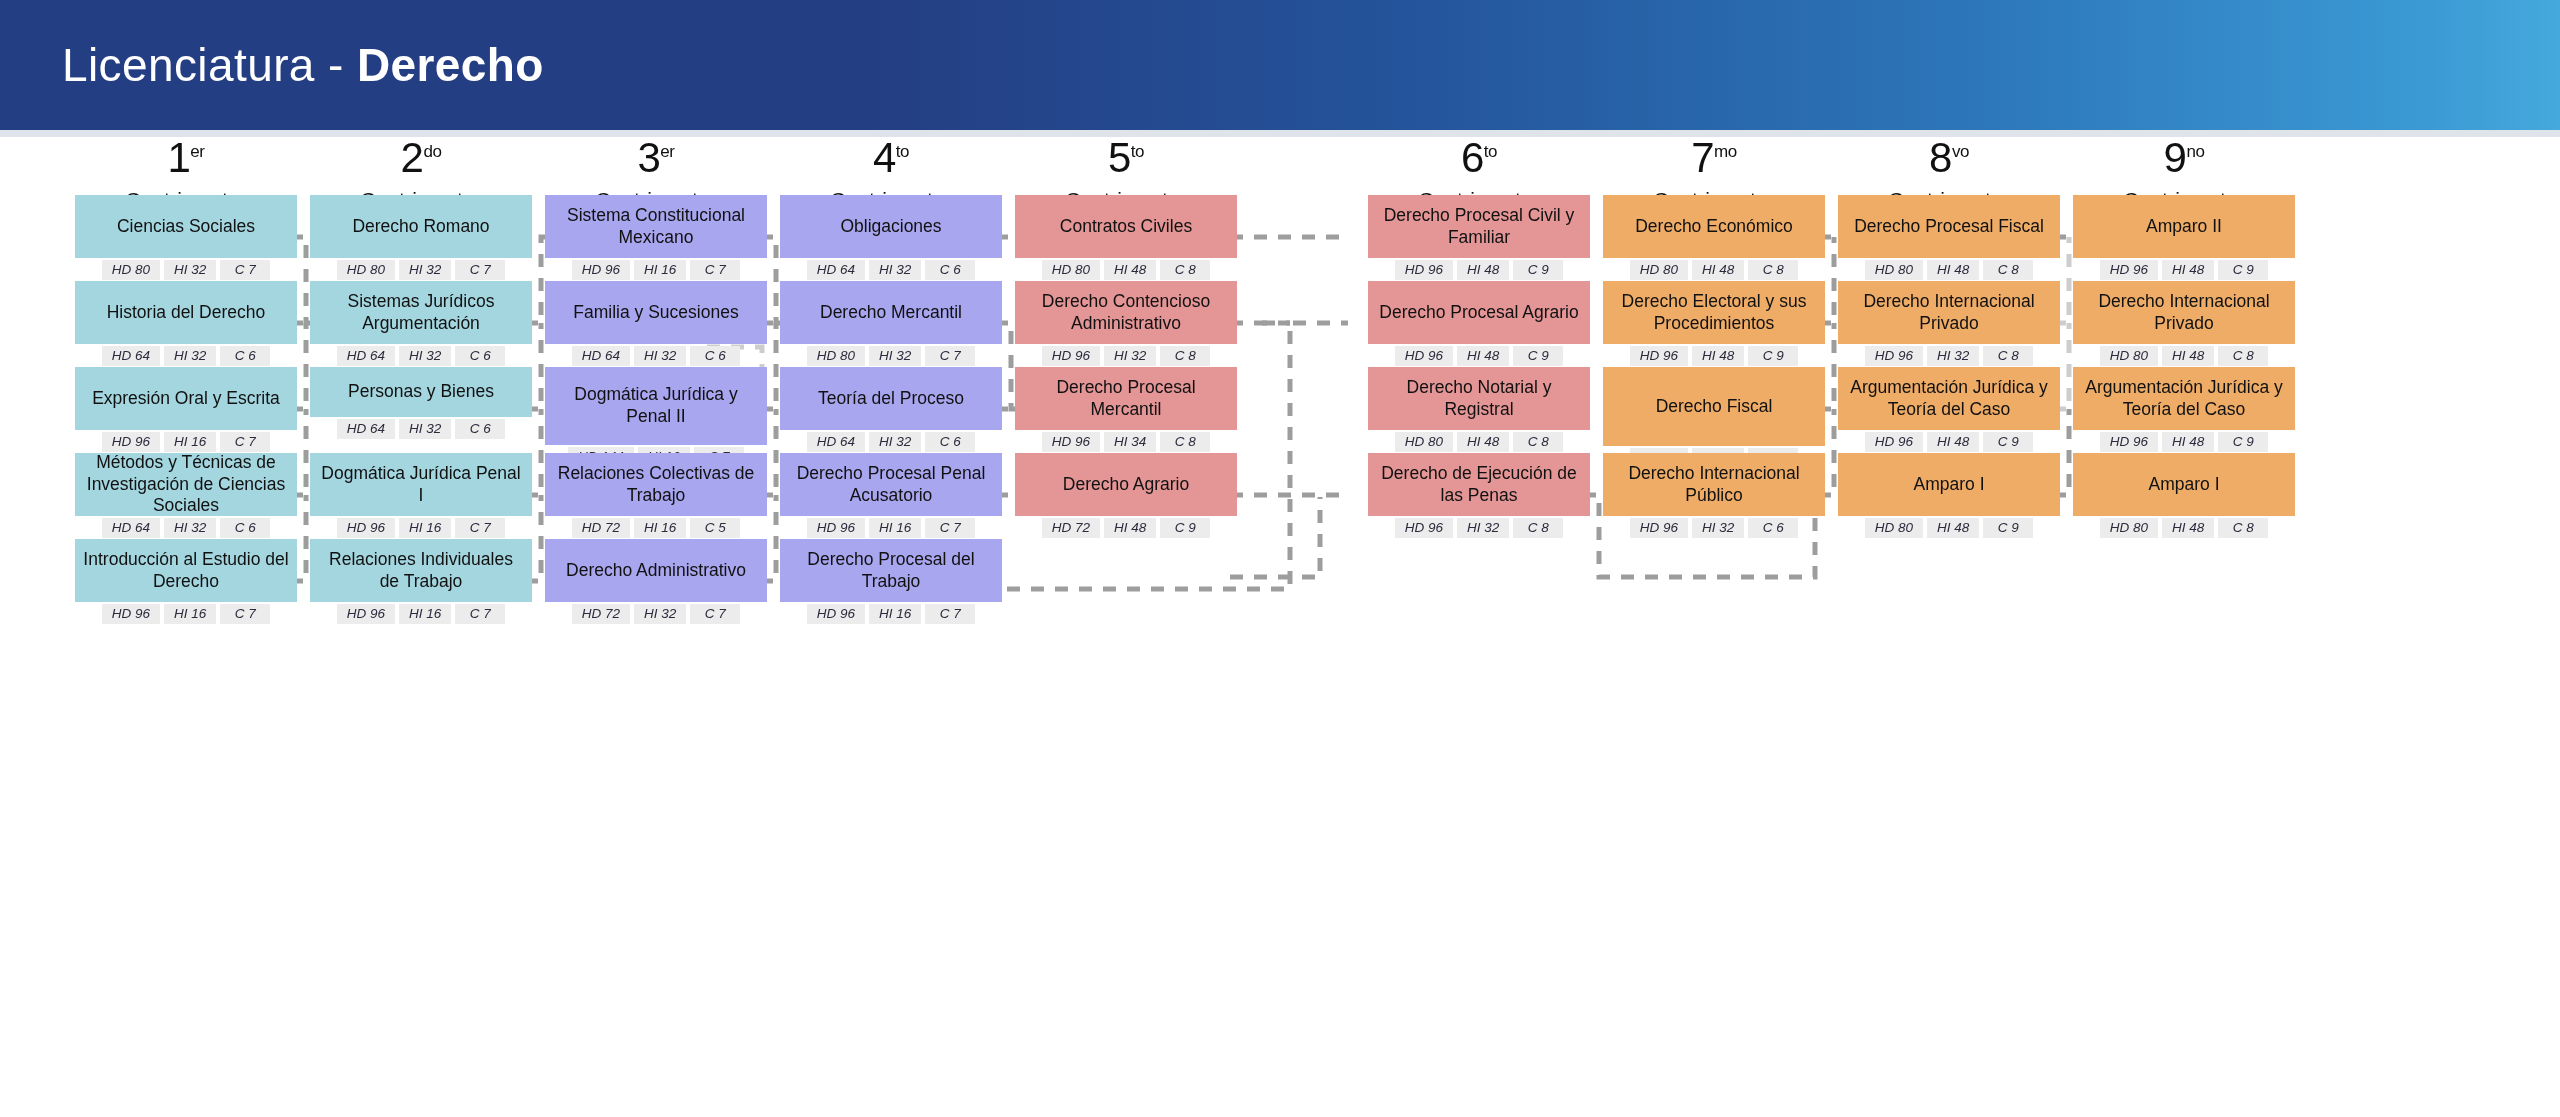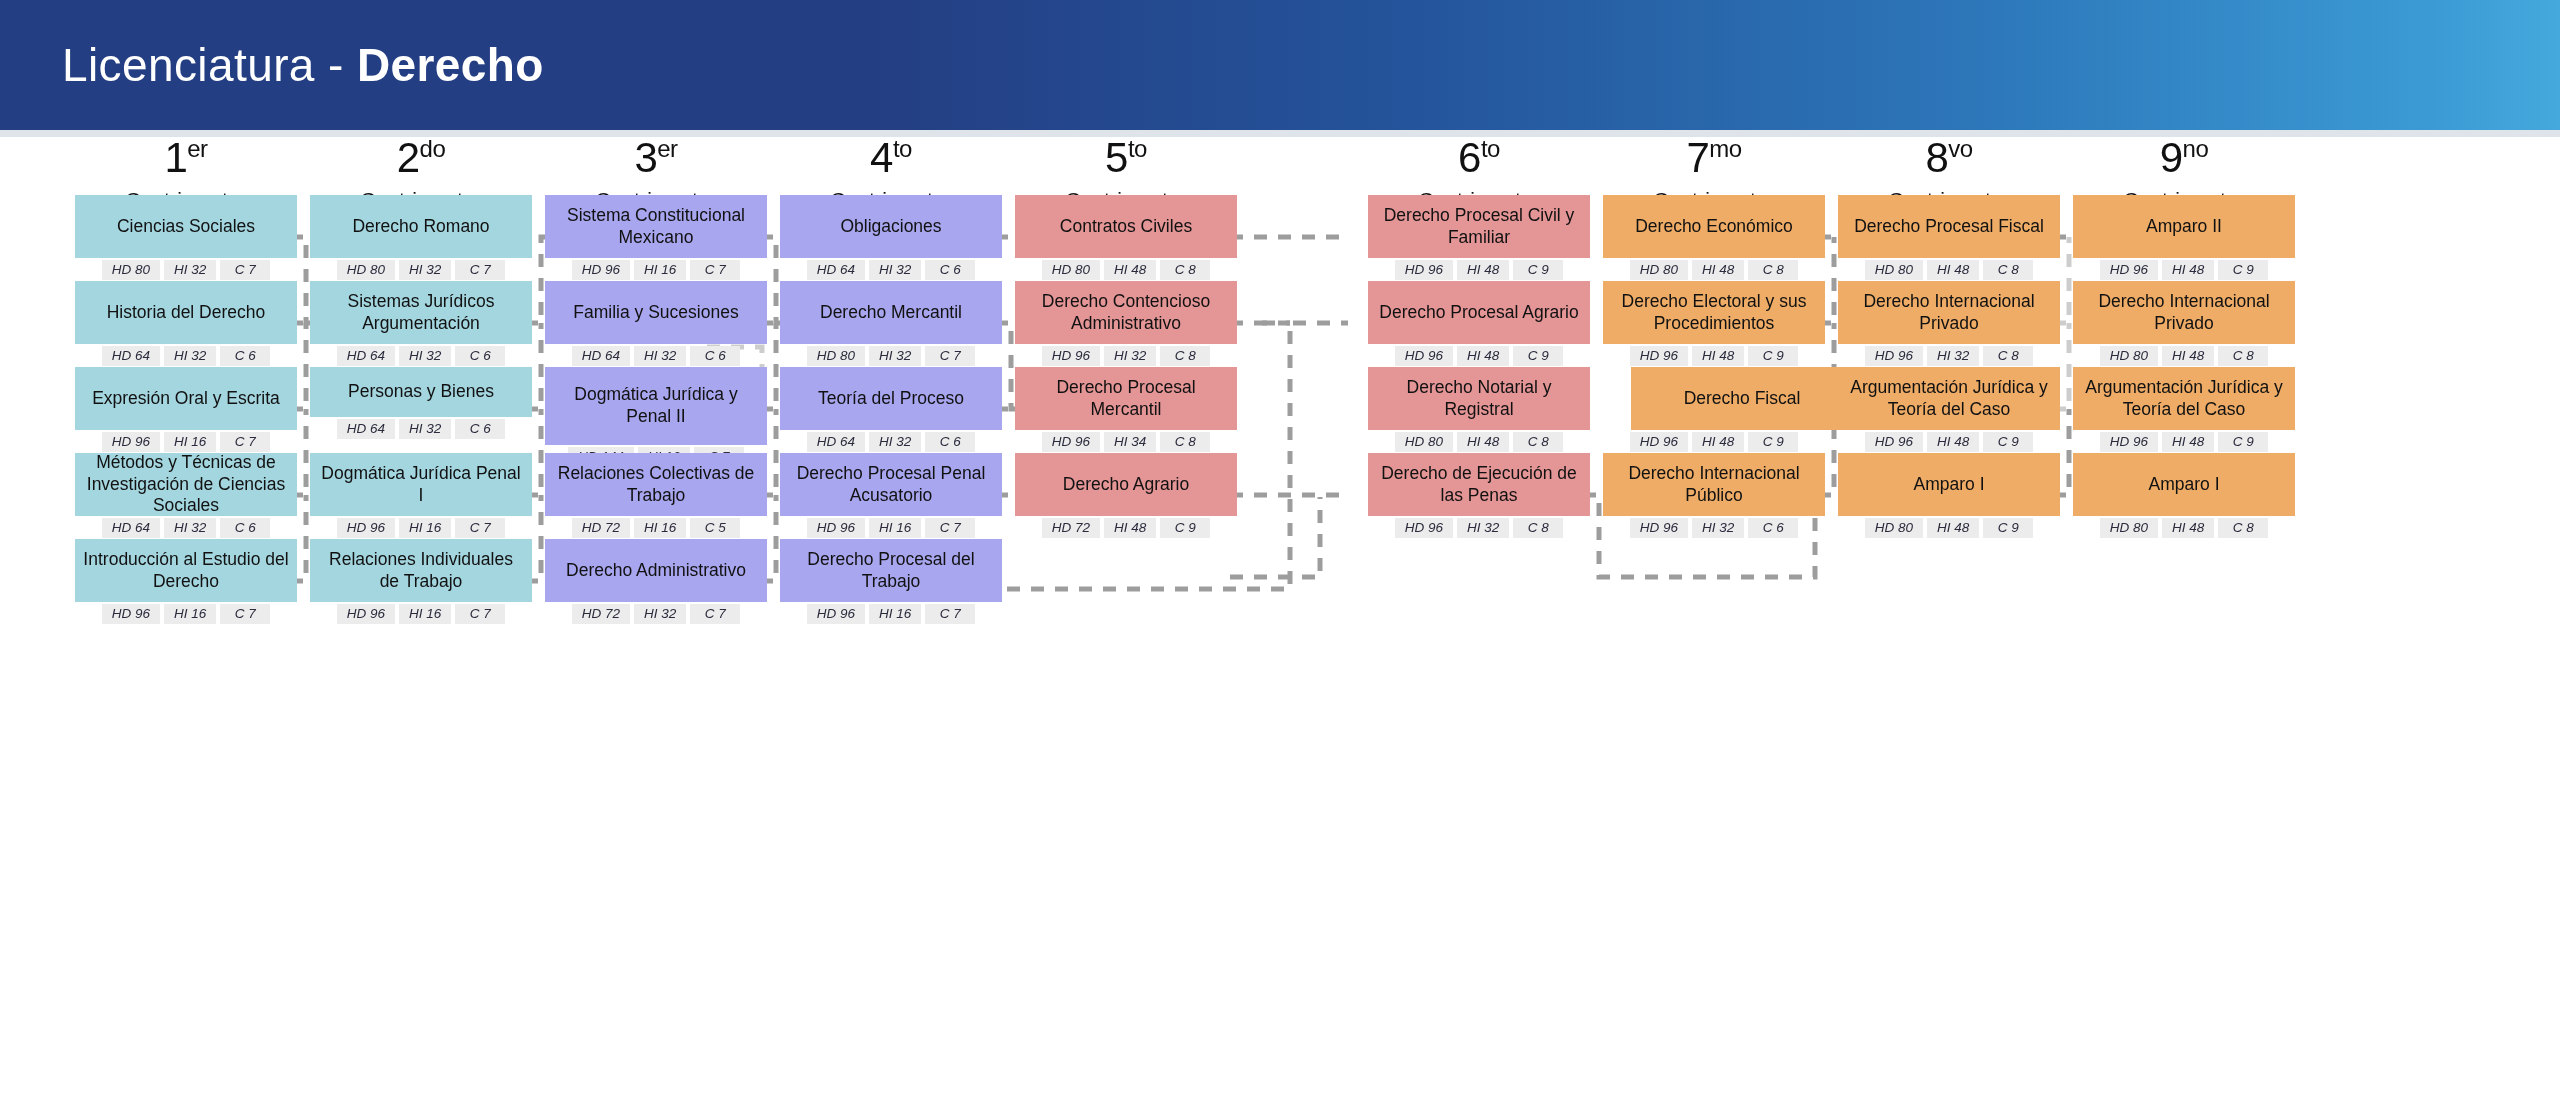--- a/index.html
+++ b/index.html
@@ -61,21 +61,21 @@
   }
   .col-head { text-align: center; }
   .col-ord {
     font-size: 42px;
     color: #111111;
     line-height: 1;
     font-weight: 400;
     letter-spacing: -.5px;
   }
   .col-ord sup {
-    font-size: 24px;
+    font-size: 17px;
     vertical-align: super;
     line-height: 0;
   }
   .col-sub {
     font-size: 21px;
     color: #111111;
     margin-top: 9px;
     letter-spacing: .1px;
   }
   .col-rule { margin-top: 9px; }
@@ -490,21 +490,21 @@
     </div>
     <div class="course" style="left: 1603px; top: 144px;">
       <div class="course-box c-orange" style="height: 63px;">Derecho Electoral y sus Procedimientos</div>
       <div class="course-meta">
         <span>HD 96</span>
         <span>HI 48</span>
         <span>C 9</span>
       </div>
     </div>
     <div class="course" style="left: 1603px; top: 230px;">
-      <div class="course-box c-orange" style="height: 63px; margin-left: 28px;">Derecho Fiscal</div>
+      <div class="course-box c-orange" style="height: 79px;">Derecho Fiscal</div>
       <div class="course-meta">
         <span>HD 96</span>
         <span>HI 48</span>
         <span>C 9</span>
       </div>
     </div>
     <div class="course" style="left: 1603px; top: 316px;">
       <div class="course-box c-orange" style="height: 63px;">Derecho Internacional Público</div>
       <div class="course-meta">
         <span>HD 96</span>

